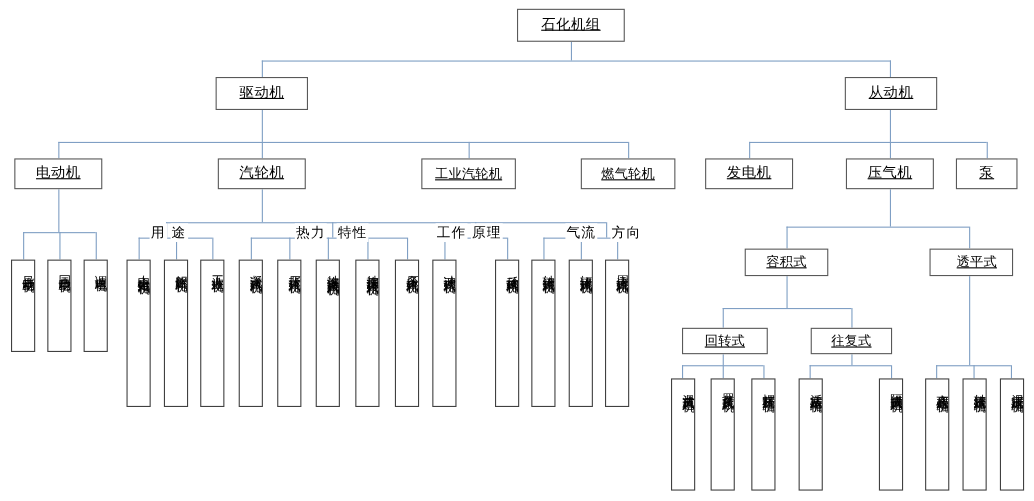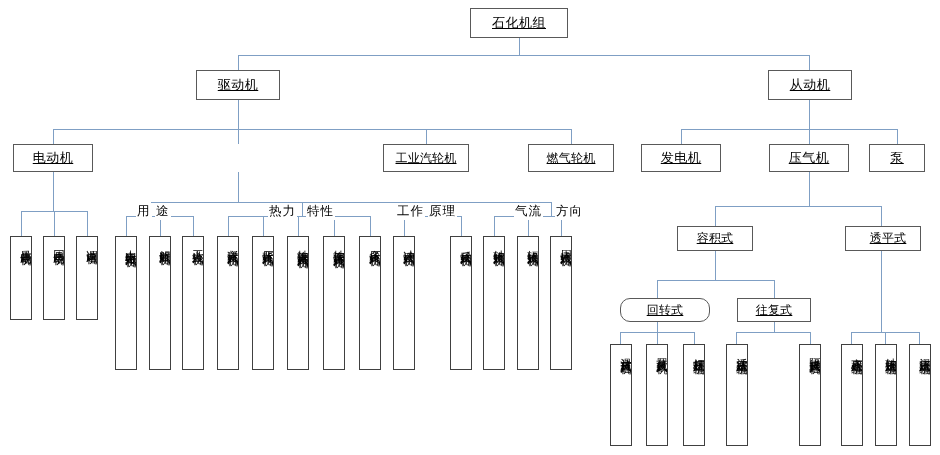--- a/index.html
+++ b/index.html
@@ -154,20 +154,21 @@
   <div class="ln lnv" style="left:851px;top:332px;height:12px;"></div>
   <div class="ln lnv" style="left:885px;top:332px;height:12px;"></div>
   <div class="ln lnv" style="left:919px;top:332px;height:12px;"></div>
 
   <div class="node" style="left:470px;top:8px;width:98px;height:30px;">石化机组</div>
 
   <div class="node" style="left:196px;top:70px;width:84px;height:30px;">驱动机</div>
   <div class="node" style="left:13px;top:144px;width:80px;height:28px;">电动机</div>
 
   <div class="node" style="left:768px;top:70px;width:84px;height:30px;">从动机</div>
+  <div class="node" style="left:198px;top:144px;width:80px;height:28px;">汽轮机</div>
   <div class="node sm" style="left:383px;top:144px;width:86px;height:28px;">工业汽轮机</div>
   <div class="node" style="left:641px;top:144px;width:80px;height:28px;">发电机</div>
 
   <div class="node sm" style="left:528px;top:144px;width:86px;height:28px;">燃气轮机</div>
   <div class="node" style="left:769px;top:144px;width:80px;height:28px;">压气机</div>
   <div class="node" style="left:869px;top:144px;width:56px;height:28px;">泵</div>
 
   <div class="cap" style="left:136px;top:203px;">用</div>
   <div class="cap" style="left:155px;top:203px;">途</div>
 
@@ -229,21 +230,21 @@
   <div class="vnode" style="left:517px;top:236px;width:22px;height:134px;">
     <span>辐流式汽轮机</span>
     </div>
   <div class="vnode" style="left:550px;top:236px;width:22px;height:134px;">
     <span>周流式汽轮机</span>
     </div>
 
   <div class="node sm" style="left:677px;top:226px;width:76px;height:25px;">容积式</div>
   <div class="node sm" style="left:845px;top:226px;width:76px;height:25px;padding-left:10px;">透平式</div>
 
-  <div class="node sm" style="left:620px;top:298px;width:90px;height:24px;border-radius:10px;">回转式</div>
+  <div class="node sm" style="left:620px;top:298px;width:78px;height:24px;">回转式</div>
   <div class="node sm" style="left:737px;top:298px;width:74px;height:24px;">往复式</div>
 
   <div class="vnode" style="left:610px;top:344px;width:22px;height:102px;">
     <span>滑片式通风机</span>
     </div>
   <div class="vnode" style="left:646px;top:344px;width:22px;height:102px;">
     <span>罗茨式鼓风机</span>
     </div>
   <div class="vnode" style="left:683px;top:344px;width:22px;height:102px;">
     <span>螺杆式压缩机</span>

